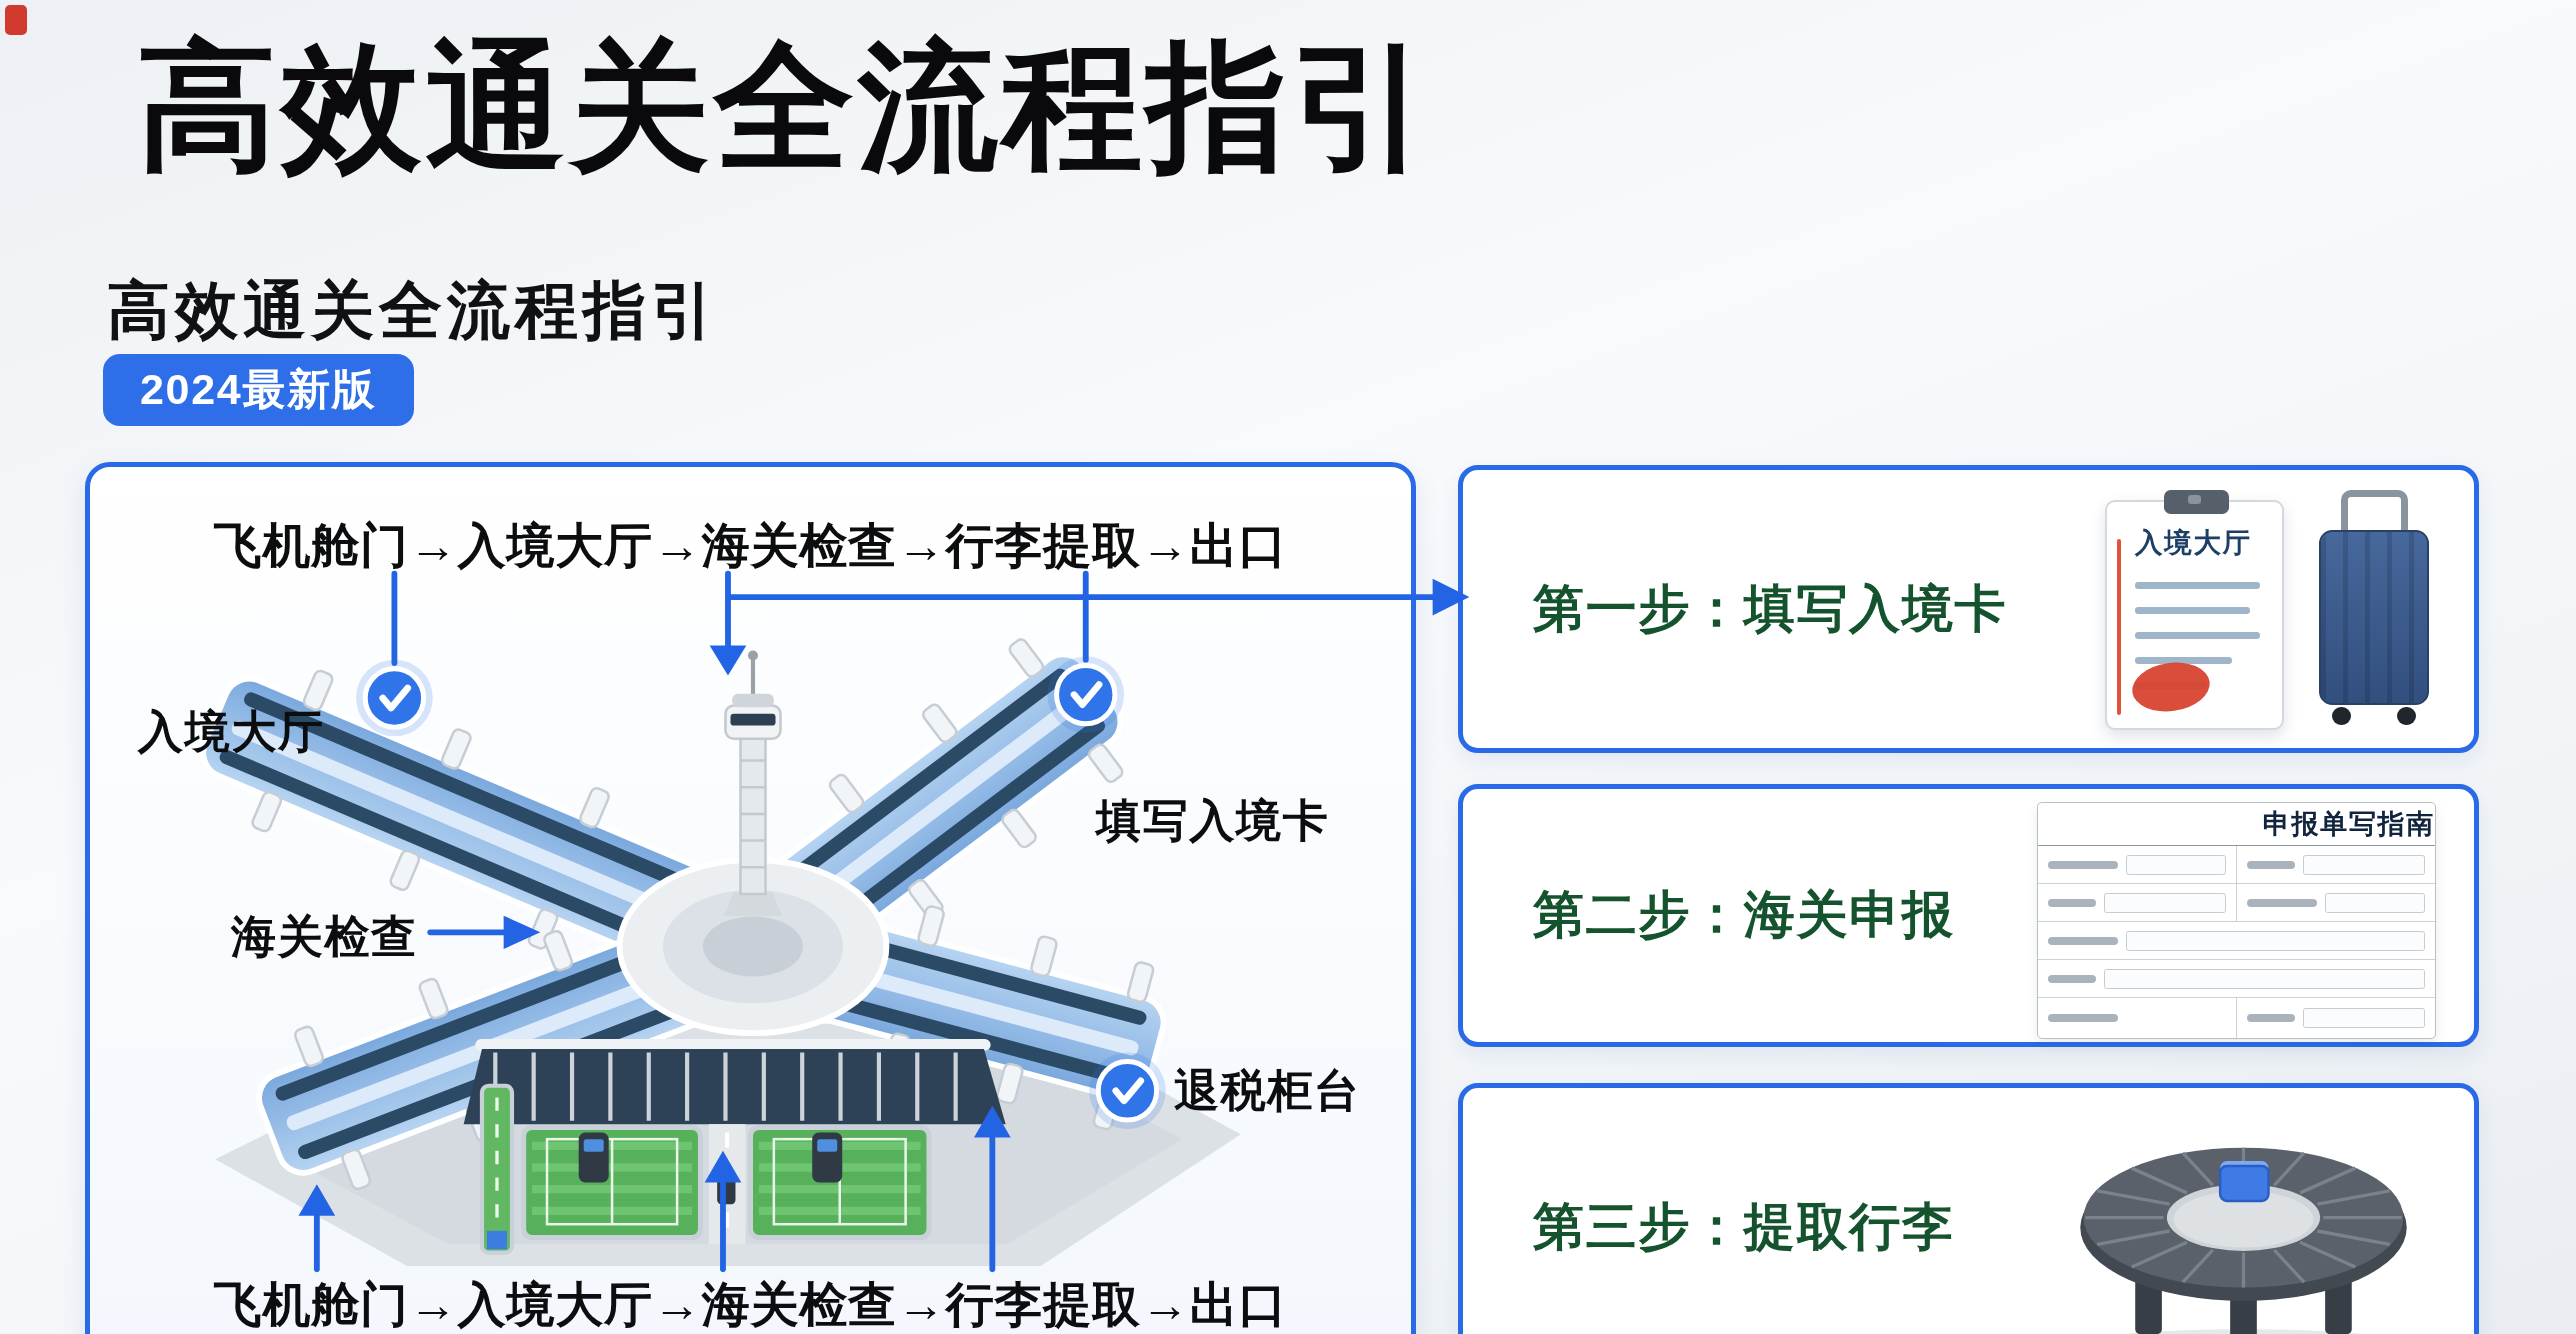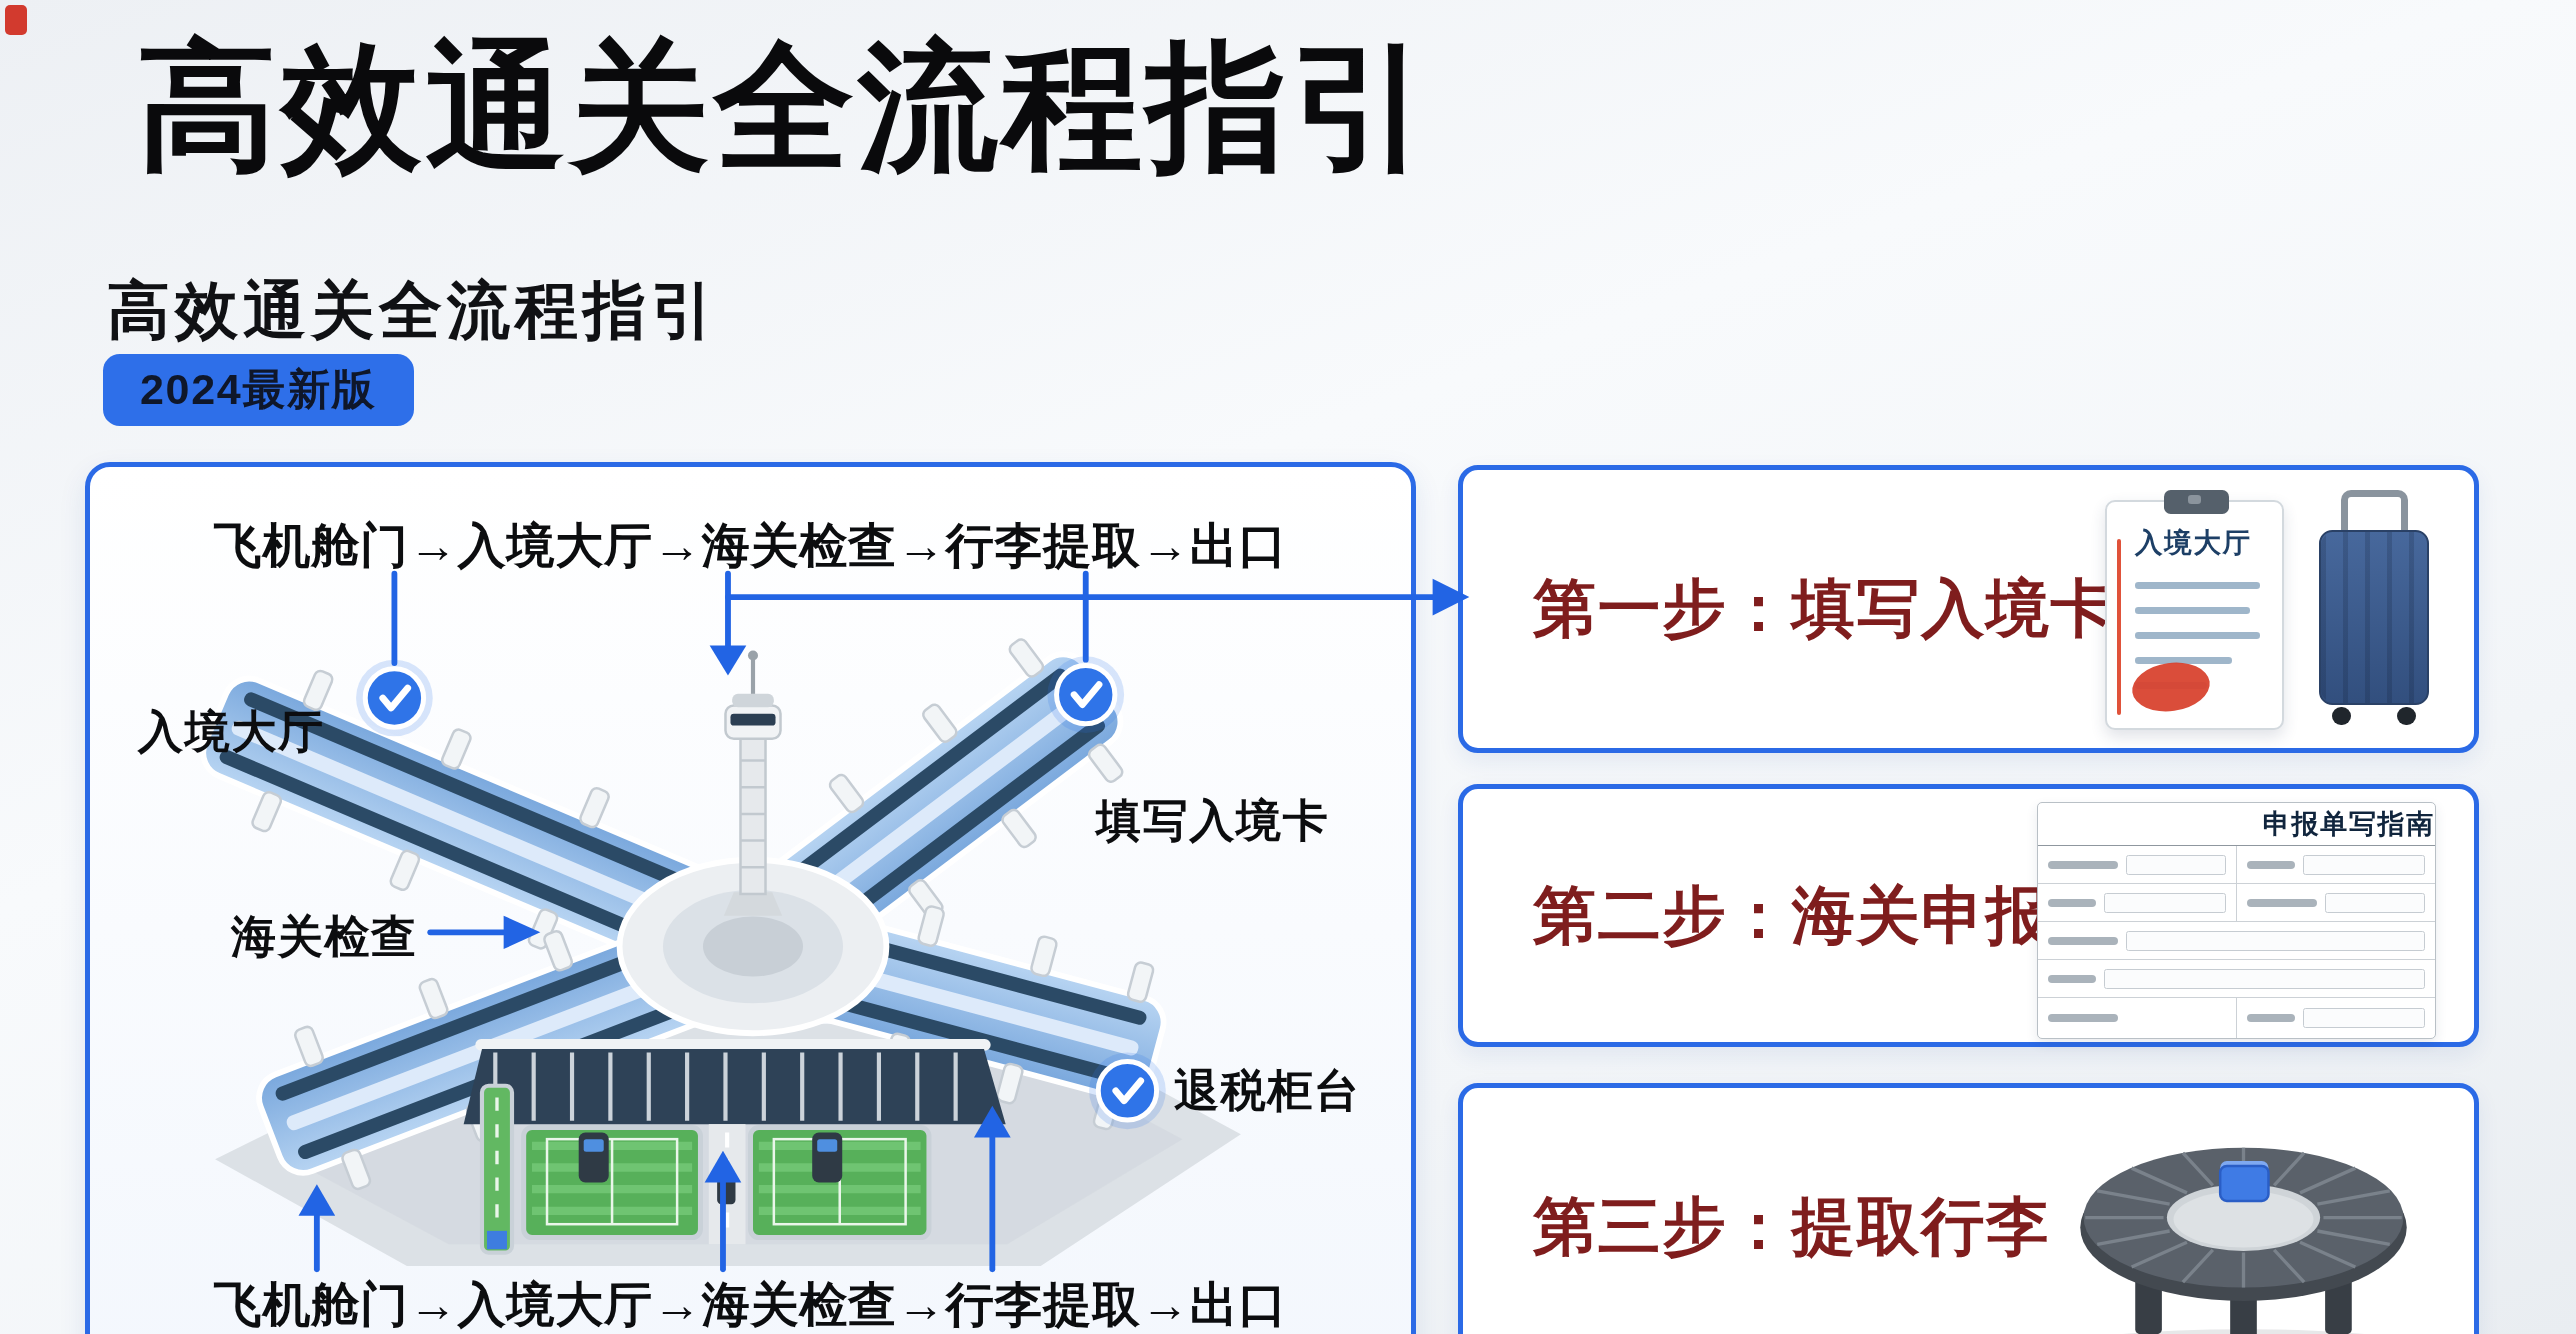--- a/index.html
+++ b/index.html
@@ -8,21 +8,21 @@
     position:relative; width:2576px; height:1335px; overflow:hidden;
     background:linear-gradient(160deg,#edf0f4 0%,#f8fafc 40%,#f2f5f8 72%,#e9edf1 100%);
     font-family:"Liberation Sans","DejaVu Sans",sans-serif; color:#0b0c0e;
   }
   
   .corner-mark{ position:absolute; left:5px; top:5px; width:22px; height:30px; background:#d23a2e; border-radius:5px; }
 
   
   .title{ position:absolute; left:137px; top:37px; margin:0; font-size:140px; line-height:1.0; font-weight:900; letter-spacing:4.2px; color:#0a0a0c; }
   .subtitle{ position:absolute; left:107px; top:244px; font-size:63px; font-weight:700; letter-spacing:5px; color:#101114;margin-top:24px; }
-  .badge{ position:absolute; left:103px; top:354px; height:72px; padding:0 37px; background:#2e6fe9; color:#0f172a;
+  .badge{ position:absolute; left:103px; top:354px; height:72px; padding:0 37px; background:#2e6fe9; color:#ffffff;
           font-size:43px; font-weight:700; border-radius:16.7px; display:flex; align-items:center; letter-spacing:1.7px; }
 
   
   .map-panel{ position:absolute; left:85px; top:462px; width:1331px; height:934px; z-index:2;
               background:linear-gradient(180deg,#ffffff 0%,#f3f7fd 100%);
               border:5px solid #2b6ae6; border-radius:25px; box-shadow:0 11.7px 28px rgba(30,70,150,.10); }
   .layer{ position:absolute; left:0; top:0; overflow:visible; }
   .route{ position:absolute; left:0; width:100%; text-align:center; font-size:48px; font-weight:700; color:#0c0d0f; letter-spacing:0.8px; }
   .route-top{ top:47px; }
   .route-bottom{ top:806px; }
@@ -31,21 +31,21 @@
   .lbl-baggage{ left:1006px; top:324px; }
   .lbl-customs{ left:141px; top:440px; }
   .lbl-tax{ left:1084px; top:594px; }
 
   
   .step-card{ position:absolute; left:1458px; width:1021px; background:#ffffff; border:5px solid #2b6ae6; border-radius:20px;
               display:flex; align-items:center; padding-left:70px; box-shadow:0 8.3px 22px rgba(30,70,150,.08); }
   .card-1{ top:465px; height:288px; }
   .card-2{ top:784px; height:263px; }
   .card-3{ top:1083px; height:288px; }
-  .step-title{ font-size:63px; font-weight:800; letter-spacing:1.7px; color:#7f1d1d; white-space:nowrap; }
+  .step-title{ font-size:51px; font-weight:800; letter-spacing:1.7px; color:#14532d; white-space:nowrap; }
 
   
   .illus1{ position:absolute; left:642px; top:16.7px; width:359px; height:250px; }
   .clipboard{ position:absolute; left:0; top:13.3px; width:179px; height:230px; background:#ffffff; border:2.5px solid #d3d9de;
               border-radius:10px; box-shadow:0 6.7px 15px rgba(40,60,90,.14); }
   .clip{ position:absolute; left:57px; top:-11.7px; width:65px; height:23.4px; background:#55606b; border-radius:6.7px; }
   .clip::after{ content:""; position:absolute; left:24px; top:5px; width:13.3px; height:8.3px; background:#8b949d; border-radius:3.3px; }
   .cb-accent{ position:absolute; left:10px; top:37px; bottom:13.3px; width:4.2px; background:#e0523a; border-radius:2.5px; }
   .cb-title{ position:absolute; left:28px; top:23.4px; font-size:27.5px; font-weight:800; color:#1d3f66; letter-spacing:1.7px; }
   .cb-line{ position:absolute; left:28px; height:6.7px; background:#9fb6ca; border-radius:3.3px; }

